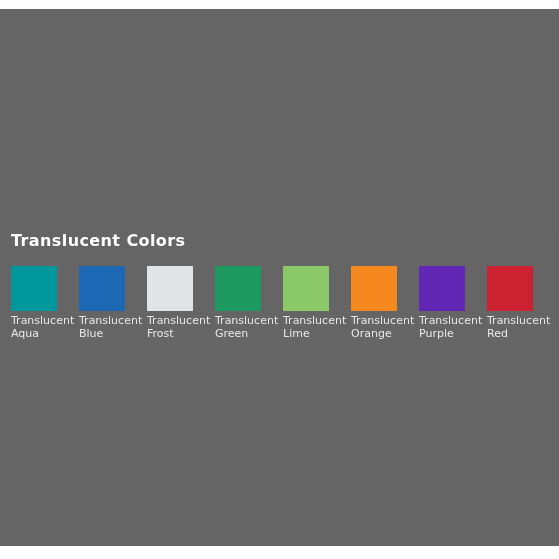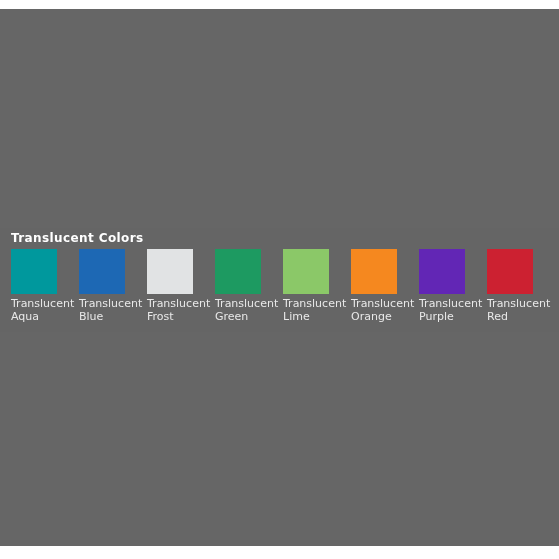--- a/index.html
+++ b/index.html
@@ -40,31 +40,31 @@
     width: 559px;
     height: 104px;
     background: #656565;
     box-sizing: border-box;
   }
 
   #palette-title {
     position: absolute;
     left: 11px;
     top: 3px;
-    font-size: 12px;
+    font-size: 16px;
     font-weight: bold;
     color: #ffffff;
     letter-spacing: 0.4px;
     white-space: nowrap;
   }
 
   #swatch-row {
     position: absolute;
     left: 11px;
-    top: 21px;
+    top: 38px;
     width: 548px;
     height: 80px;
   }
 
   .swatch-cell {
     position: absolute;
     top: 0;
     width: 68px;
     height: 80px;
   }

